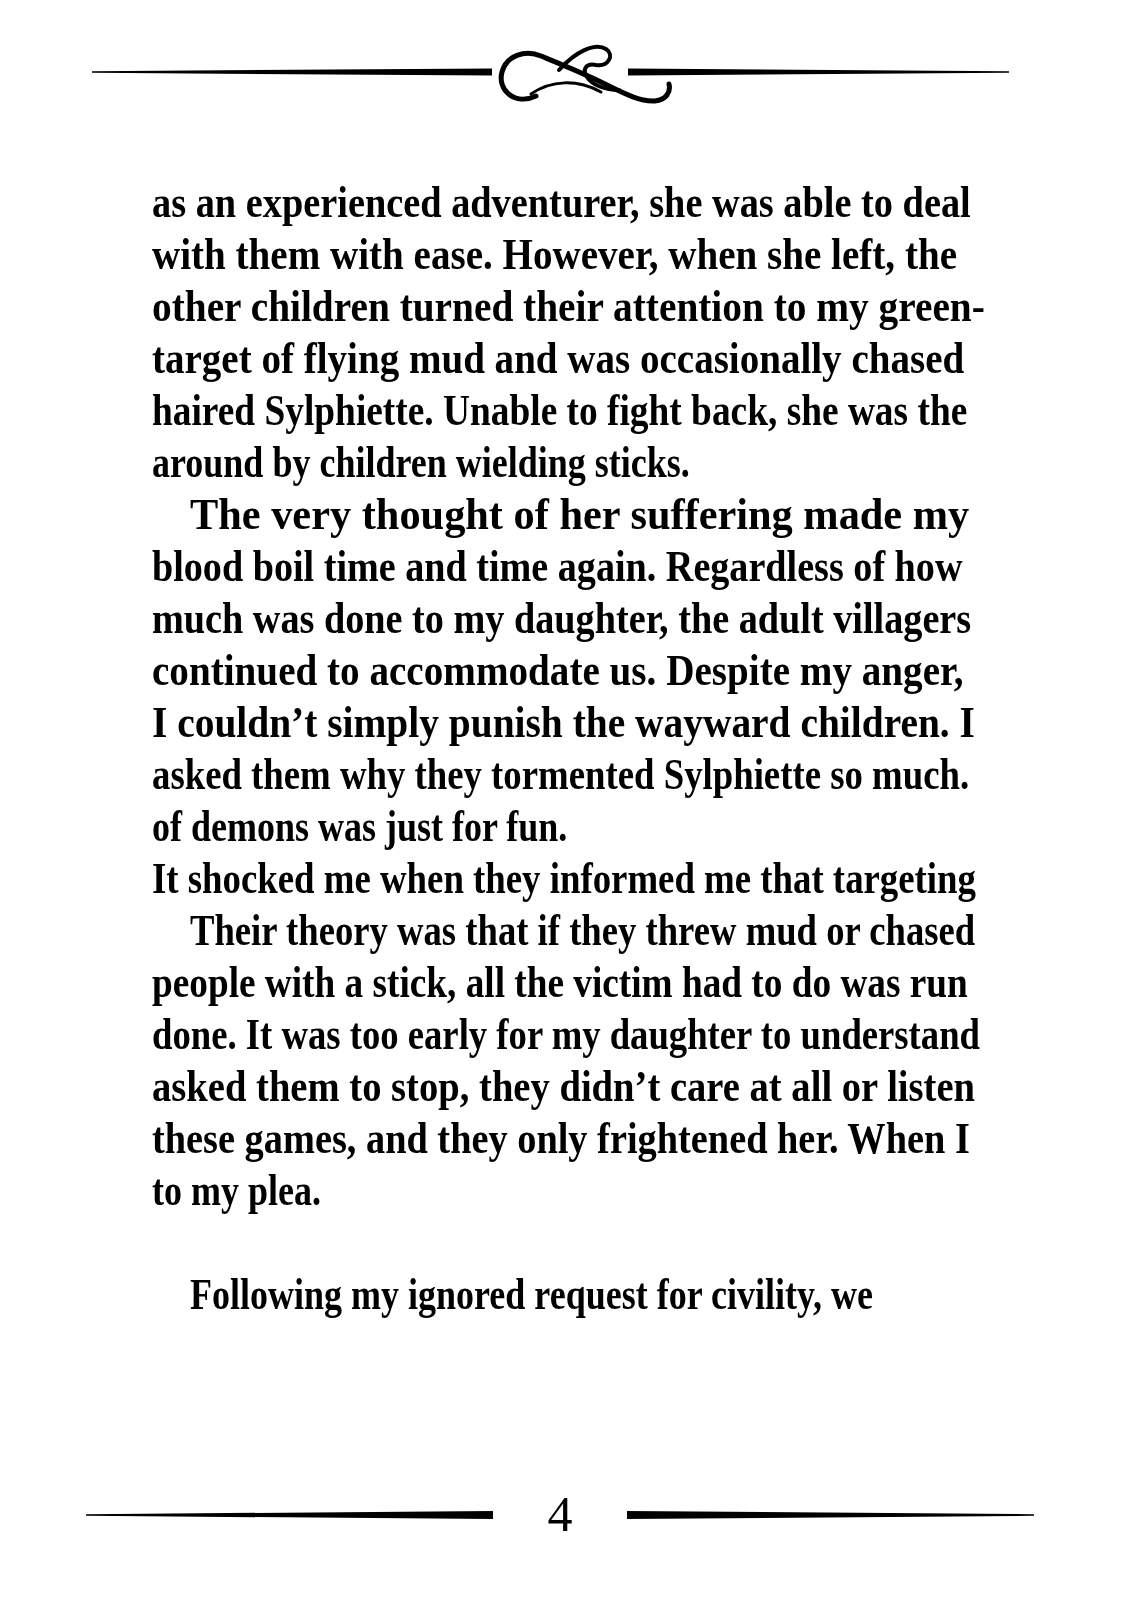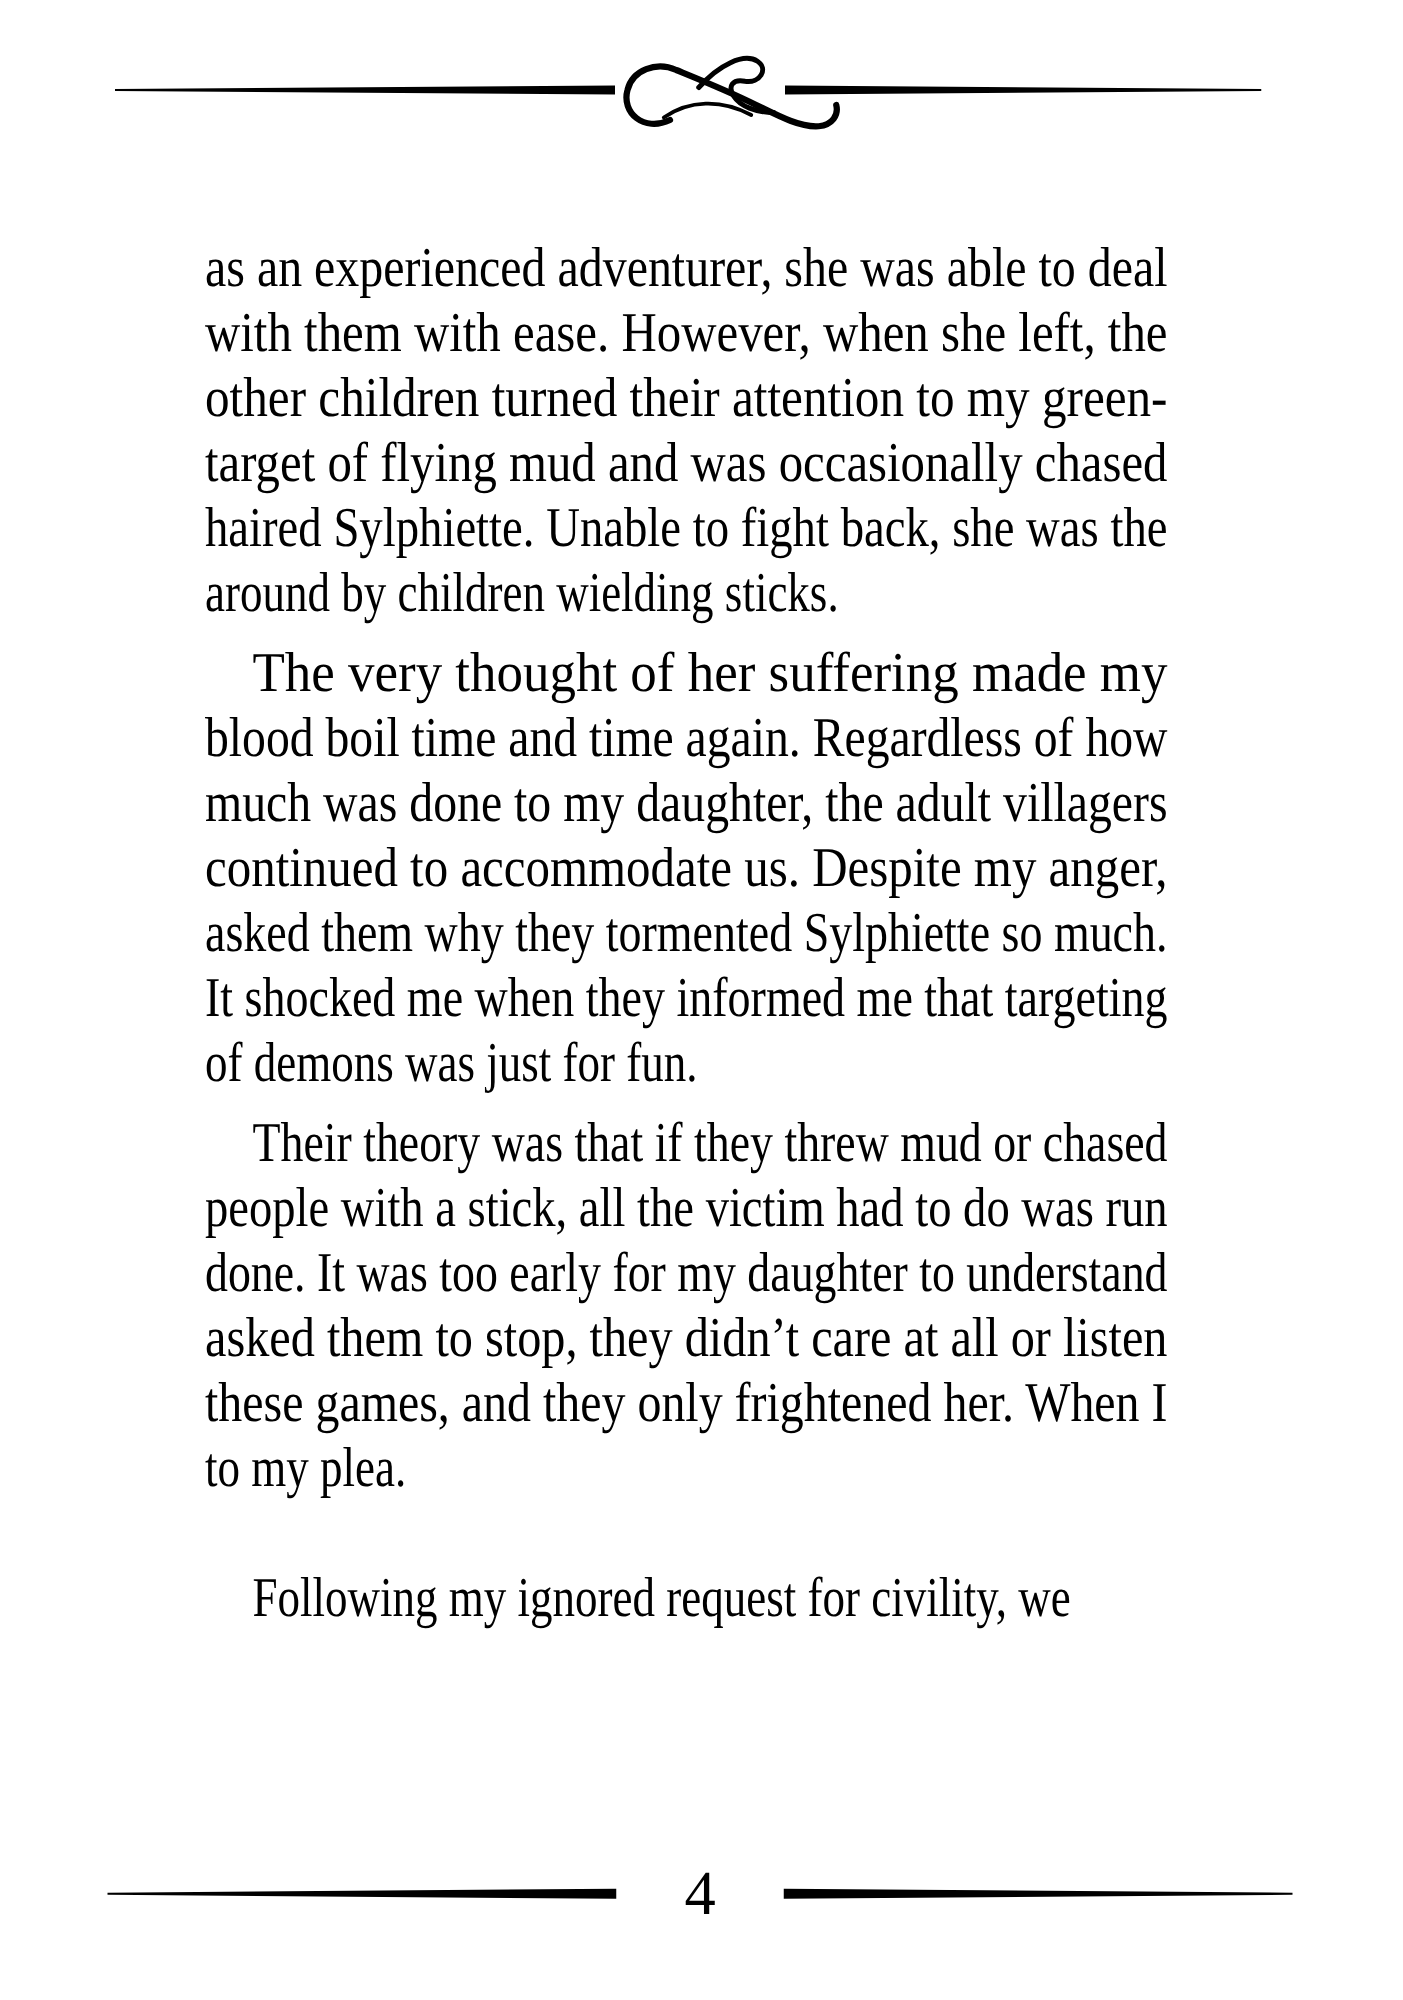--- a/index.html
+++ b/index.html
@@ -12,21 +12,21 @@
     overflow:hidden;
   }
   .ornament { position:absolute; }
   .header-ornament { left:85px; top:38px; width:945px; height:84px; }
   .footer-ornament { left:80px; top:1480px; width:960px; height:70px; }
   .text-block {
     position:absolute;
     left:152px; top:176px; width:770px;
     font-size:45px; line-height:52px;
   }
-  .para { margin:12px; }
+  .para { margin:0;font-weight:bold; }
   .line { white-space:nowrap; height:52px; }
   .ink {
     display:inline-block;
     white-space:pre;
     transform-origin:0 50%;
   }
   .page-number {
     position:absolute;
     left:525px; top:1488px; width:70px;
     text-align:center;
@@ -56,23 +56,24 @@
         <div class="line"><span class="ink" style="transform: scaleX(0.874053);">other children turned their attention to my green-</span></div>
         <div class="line"><span class="ink" style="transform: scaleX(0.867453);">target of flying mud and was occasionally chased</span></div>
         <div class="line"><span class="ink" style="transform: scaleX(0.830413);">haired Sylphiette. Unable to fight back, she was the</span></div>
         <div class="line"><span class="ink" style="transform: scaleX(0.8);">around by children wielding sticks.</span></div>
       </div>
       <div class="para">
         <div class="line" style="padding-left: 38px;"><span class="ink" style="transform: scaleX(0.941233);">The very thought of her suffering made my</span></div>
         <div class="line"><span class="ink" style="transform: scaleX(0.847478);">blood boil time and time again. Regardless of how</span></div>
         <div class="line"><span class="ink" style="transform: scaleX(0.849201);">much was done to my daughter, the adult villagers</span></div>
         <div class="line"><span class="ink" style="transform: scaleX(0.869627);">continued to accommodate us. Despite my anger,</span></div>
+        <div class="line"><span class="ink" style="transform: scaleX(0.875995);">I couldn’t simply punish the wayward children. I</span></div>
         <div class="line"><span class="ink" style="transform: scaleX(0.817125);">asked them why they tormented Sylphiette so much.</span></div>
+        <div class="line"><span class="ink" style="transform: scaleX(0.8);">of demons was just for fun.</span></div>
         <div class="line"><span class="ink" style="transform: scaleX(0.817925);">It shocked me when they informed me that targeting</span></div>
-        <div class="line"><span class="ink" style="transform: scaleX(0.8);">of demons was just for fun.</span></div>
       </div>
       <div class="para">
         <div class="line" style="padding-left: 38px;"><span class="ink" style="transform: scaleX(0.814719);">Their theory was that if they threw mud or chased</span></div>
         <div class="line"><span class="ink" style="transform: scaleX(0.828138);">people with a stick, all the victim had to do was run</span></div>
         <div class="line"><span class="ink" style="transform: scaleX(0.81503);">done. It was too early for my daughter to understand</span></div>
         <div class="line"><span class="ink" style="transform: scaleX(0.857745);">asked them to stop, they didn’t care at all or listen</span></div>
         <div class="line"><span class="ink" style="transform: scaleX(0.851873);">these games, and they only frightened her. When I</span></div>
         <div class="line"><span class="ink" style="transform: scaleX(0.8);">to my plea.</span></div>
       </div>
       <div class="para" style="margin-top: 52px;">

